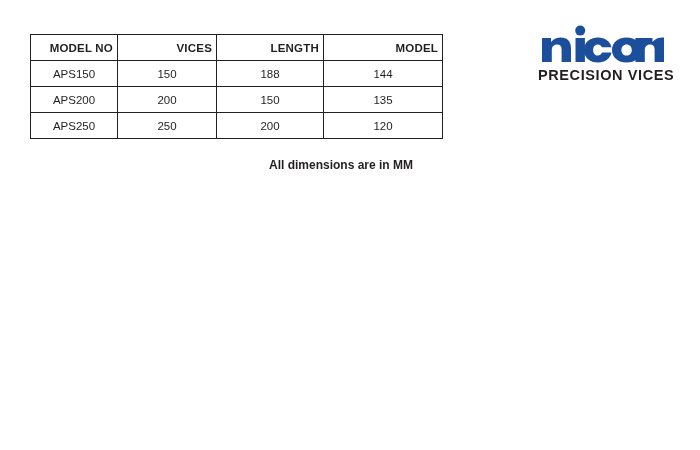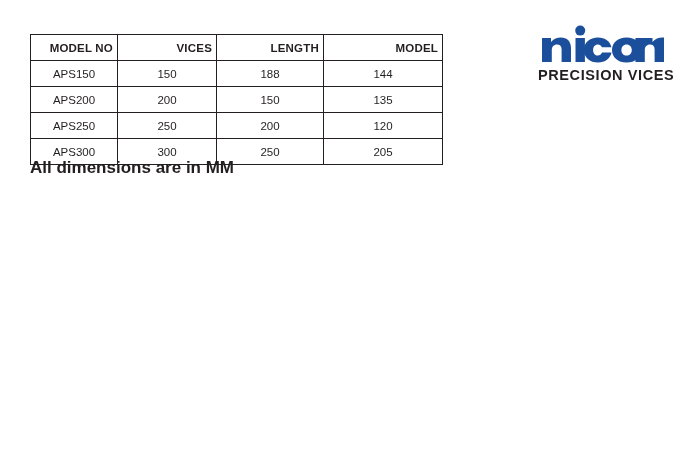--- a/index.html
+++ b/index.html
@@ -43,21 +43,22 @@
   .col-model { width: 78px; }
   .col-length { width: 90px; }
   .col-width { width: 98px; }
   .col-height { width: 110px; }
 
   .note {
     position: absolute;
     left: 30px;
     top: 158px;
     width: 383px;
-    font-size: 17px;
+    text-align: right;
+    font-size: 12px;
     font-weight: bold;
     color: #231f20;
   }
 
   .logo {
     position: absolute;
     right: 36px;
     top: 24px;
     width: 126px;
   }
@@ -99,26 +100,20 @@
       <td>200</td>
       <td>150</td>
       <td>135</td>
     </tr>
     <tr>
       <td>APS250</td>
       <td>250</td>
       <td>200</td>
       <td>120</td>
     </tr>
-    <tr>
-      <td>APS300</td>
-      <td>300</td>
-      <td>250</td>
-      <td>205</td>
-    </tr>
   </tbody>
 </table>
 
 <div class="note">All dimensions are in MM</div>
 
 <div class="logo">
   <span class="logo-mark">
     <svg width="126" height="42" viewBox="0 0 126 42" xmlns="http://www.w3.org/2000/svg" aria-hidden="true">
       <g fill="#1b4f9c">
 

